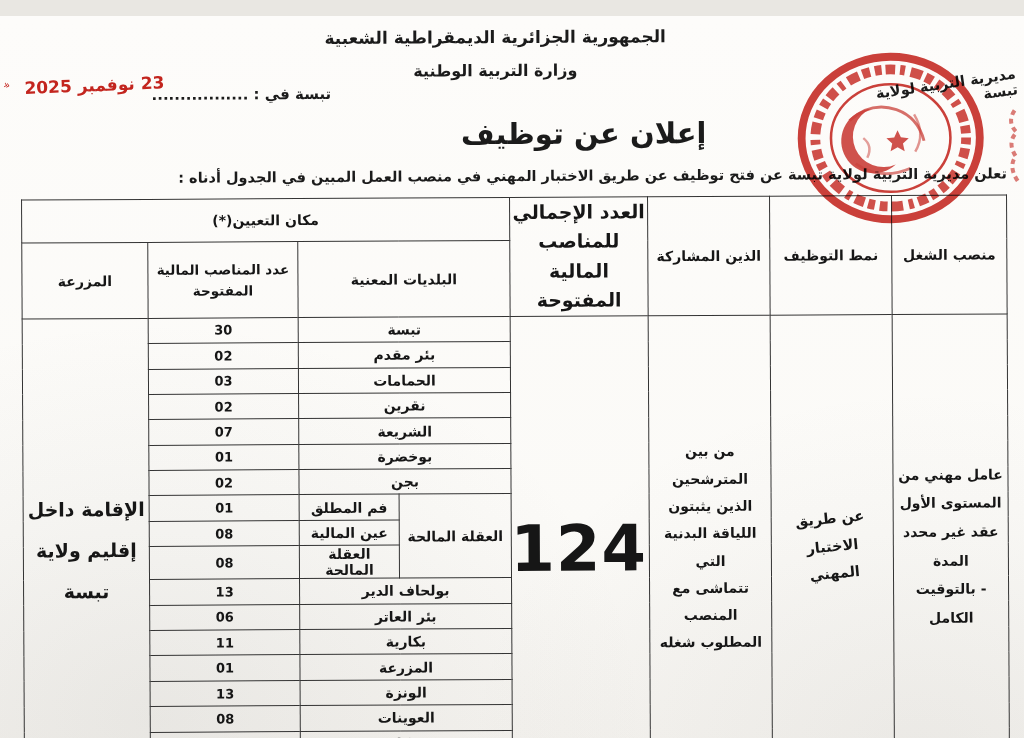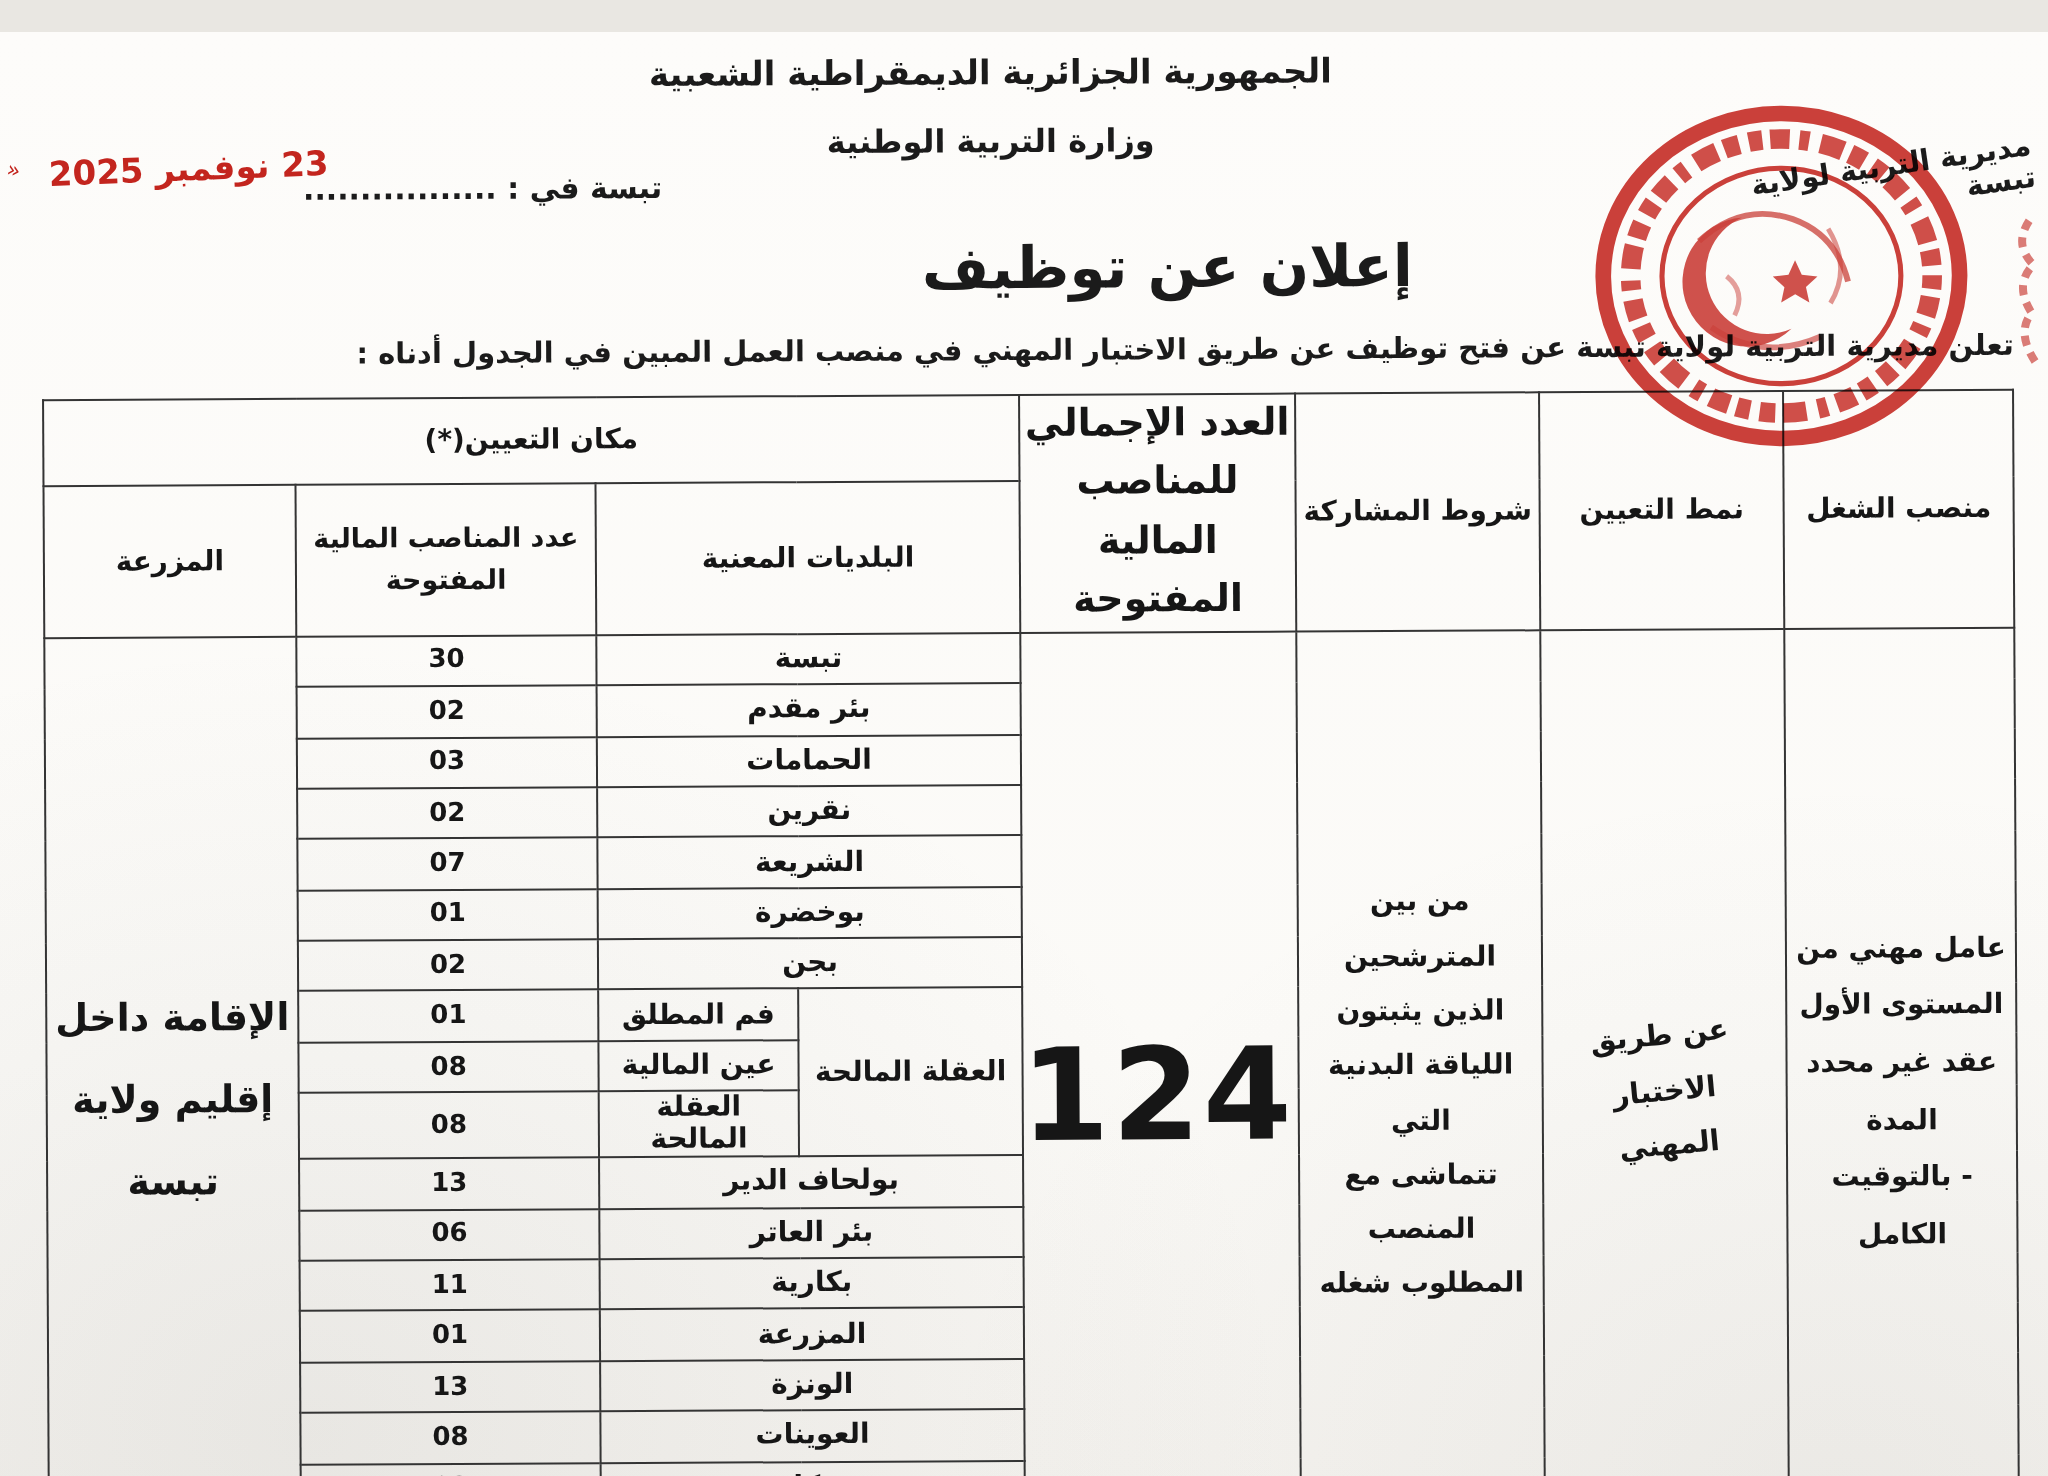--- a/index.html
+++ b/index.html
@@ -87,22 +87,22 @@
           <col style="width:122px">
           <col style="width:138px">
         <col style="width:112px">
           <col style="width:100px">
           <col style="width:150px">
           <col style="width:126px">
       </colgroup>
       <tbody>
           <tr class="h1">
         <th rowspan="2">منصب الشغل</th>
-        <th rowspan="2">نمط التعيين</th>
-        <th rowspan="2">شروط المشاركة</th>
+        <th rowspan="2">نمط التوظيف</th>
+        <th rowspan="2">الذين المشاركة</th>
         <th rowspan="2" class="pre th-total">العدد الإجمالي
 للمناصب المالية
 المفتوحة</th>
         <th colspan="4">مكان التعيين(*)</th>
       </tr>
       <tr class="h2">
         <th colspan="2">البلديات المعنية</th>
         <th class="pre th-count">عدد المناصب المالية
 المفتوحة</th>
         <th>المزرعة</th>

